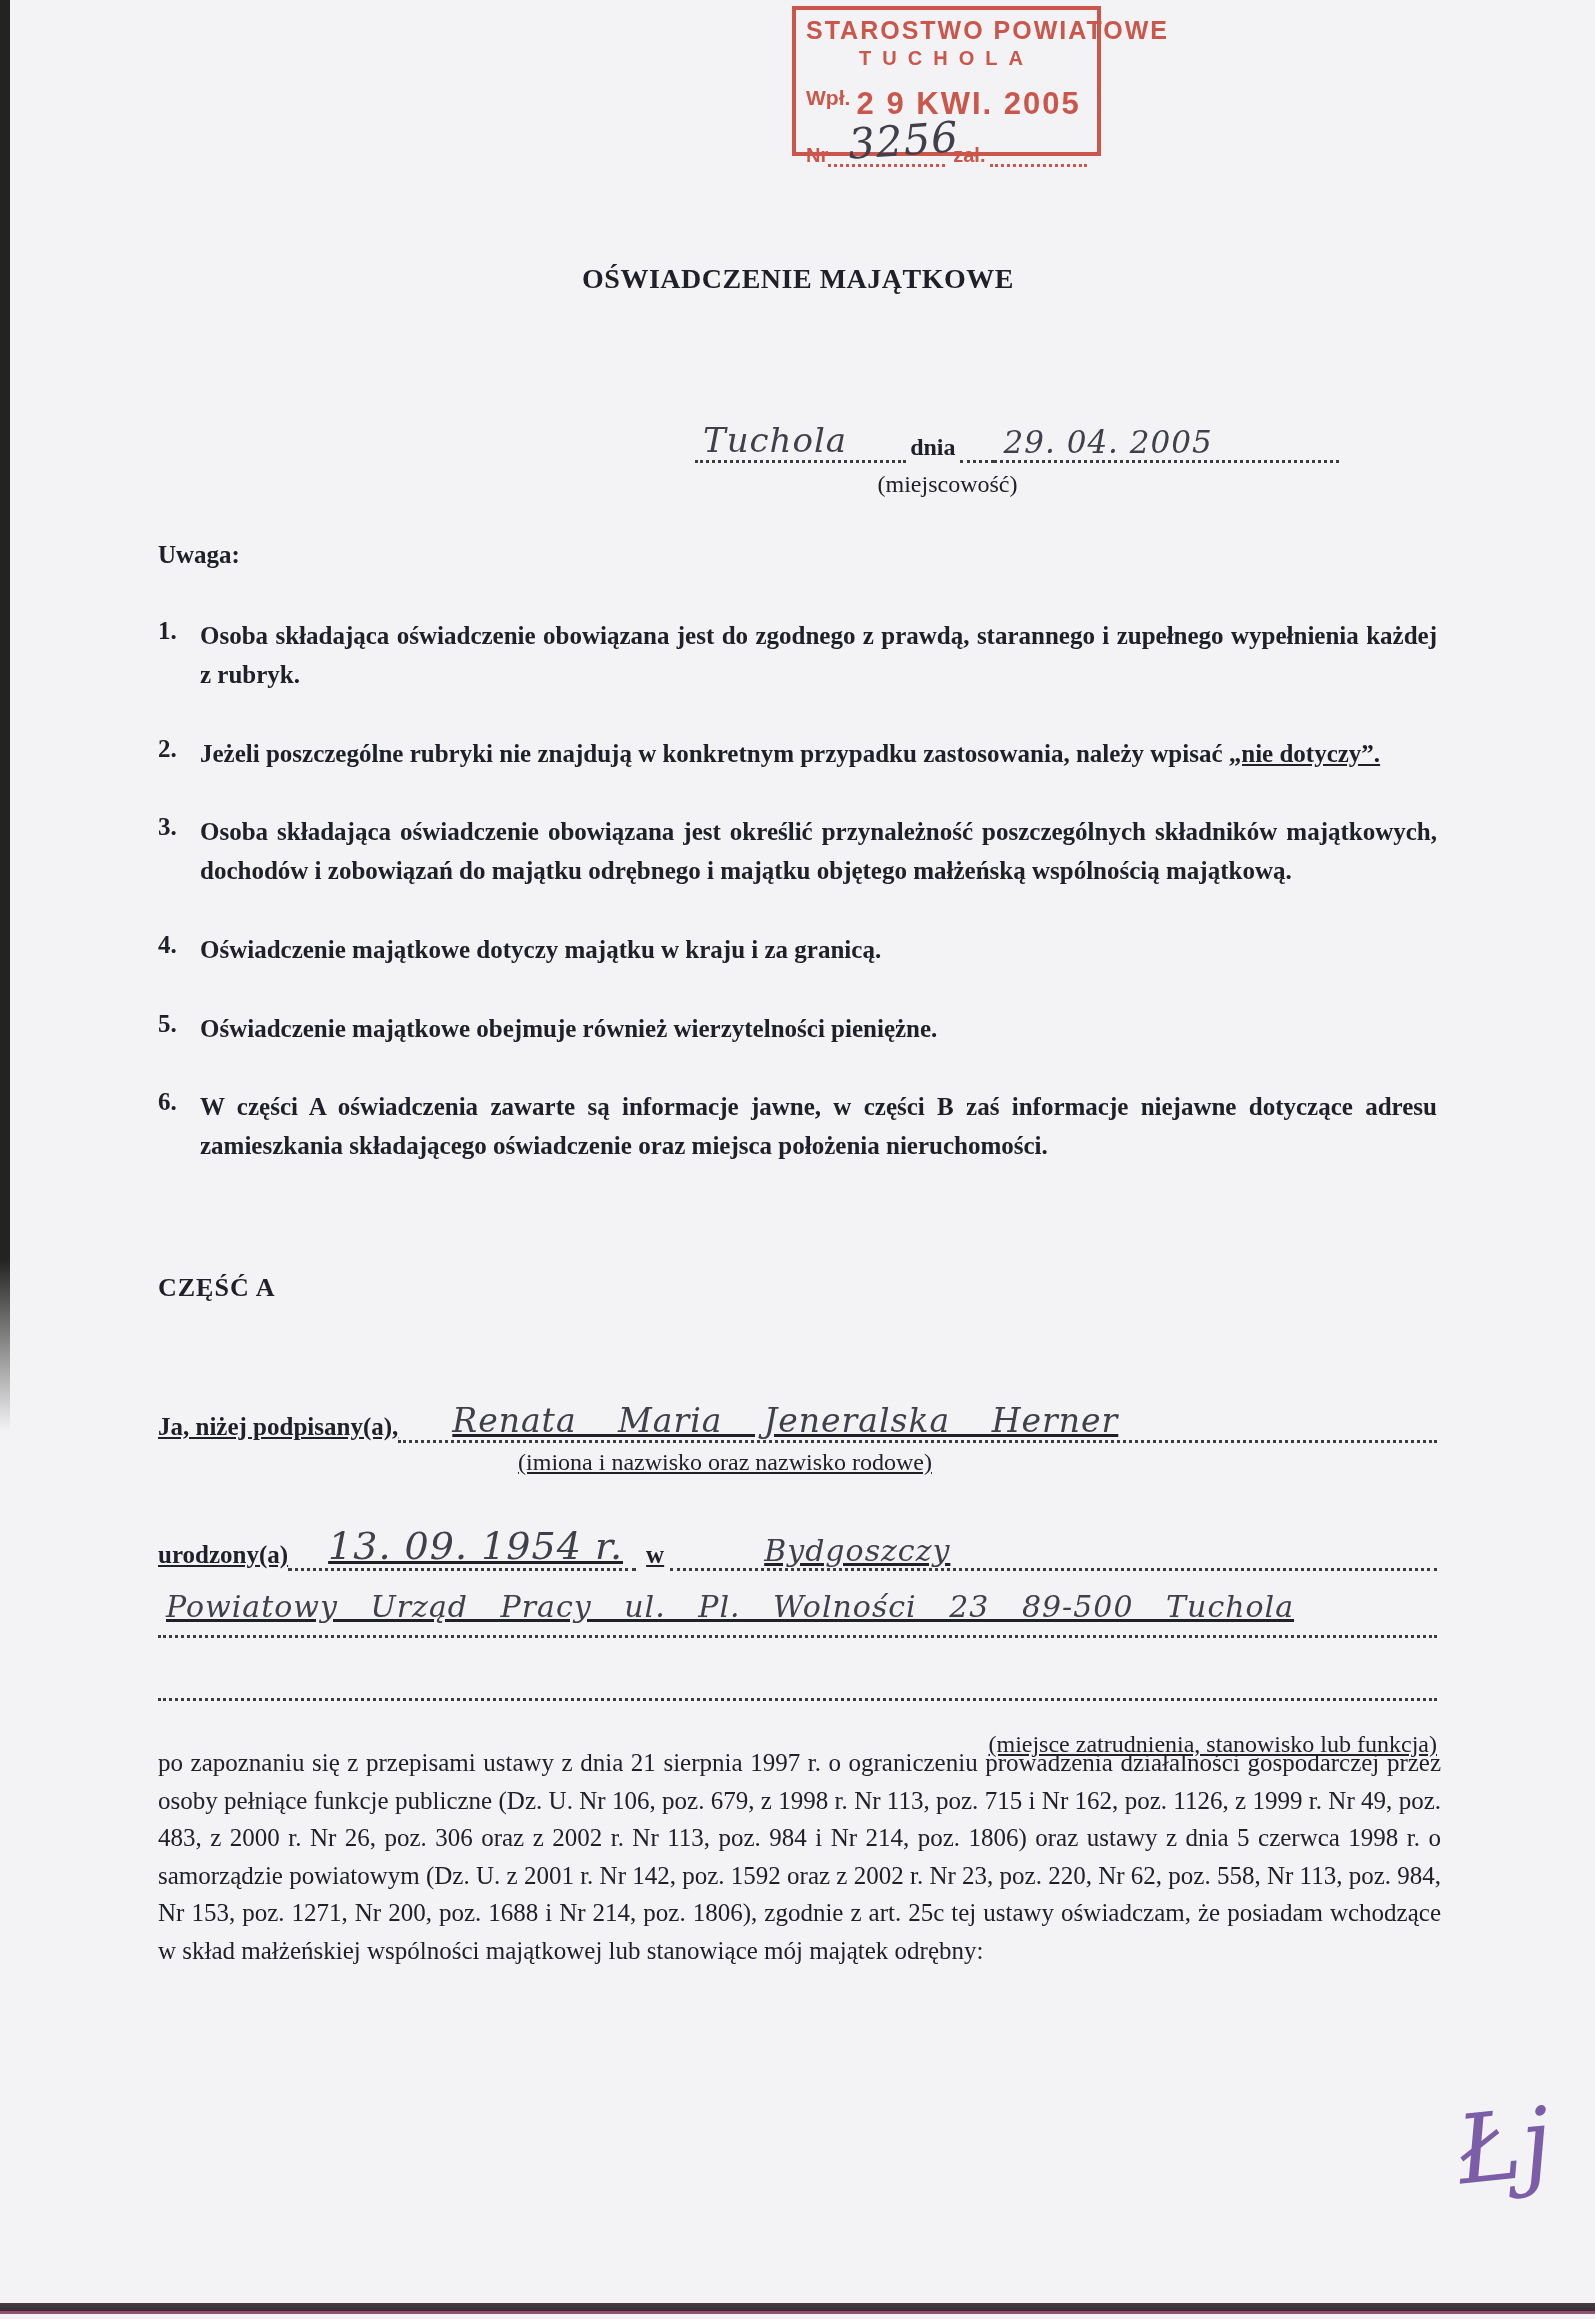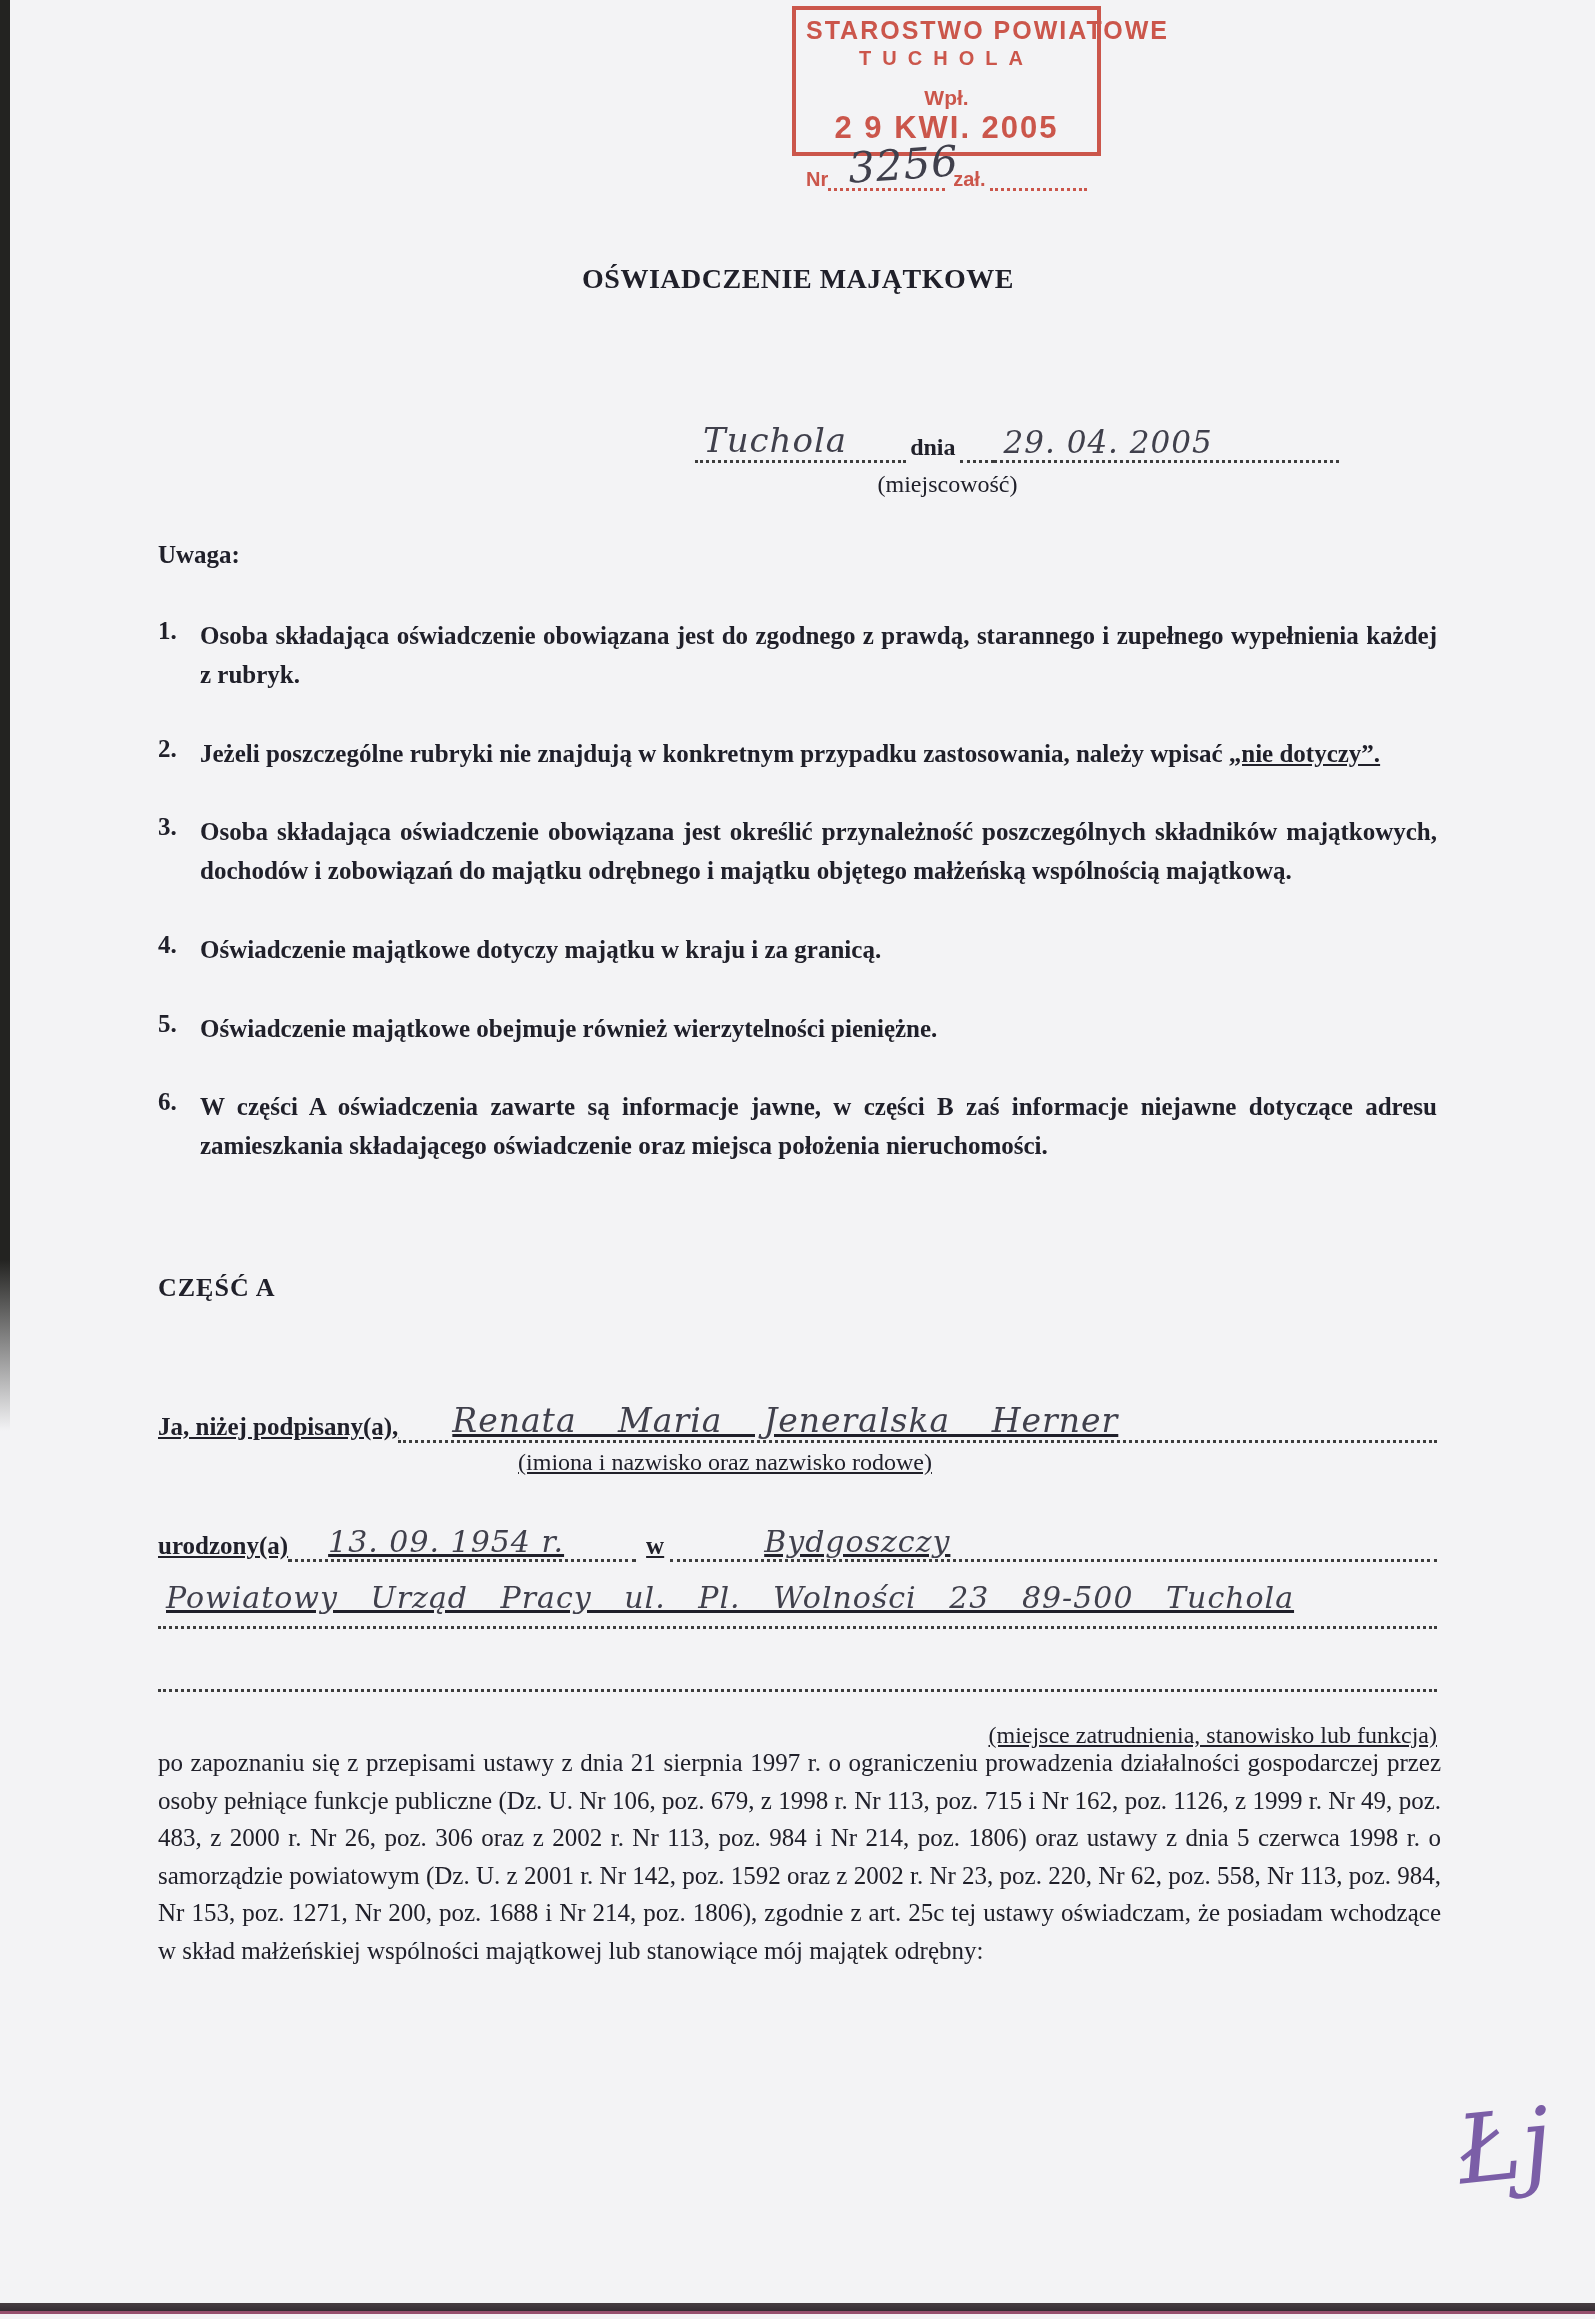--- a/index.html
+++ b/index.html
@@ -24,21 +24,21 @@
   }
   
   .stamp{
     position:absolute;left:792px;top:6px;width:309px;height:150px;
     border:4px solid #cb564b;color:#cb564b;
     font-family:"Liberation Sans", sans-serif;
     box-sizing:border-box;padding:6px 10px 4px 10px;
   }
   .stamp-line1{font-size:25px;font-weight:700;letter-spacing:2px;text-align:center;white-space:nowrap;}
   .stamp-line2{font-size:20px;font-weight:700;letter-spacing:11px;text-align:center;margin-top:2px;}
-  .stamp-daterow{display:flex;align-items:center;margin-top:16px;flex-direction:column;}
+  .stamp-daterow{display:flex;align-items:flex-start;margin-top:16px;}
   .stamp-wpl{font-size:21px;font-weight:700;}
   .stamp-date{flex:1;text-align:center;font-size:31px;font-weight:700;letter-spacing:2px;white-space:nowrap;}
   .stamp-nrrow{display:flex;align-items:flex-end;margin-top:22px;font-size:20px;font-weight:700;position:relative;}
   .stamp-dots{border-bottom:3px dotted #cb564b;height:18px;}
   .stamp-dots.d1{flex:1.2;}
   .stamp-dots.d2{flex:1;}
   .stamp-zal{margin:0 4px 0 8px;}
   .stamp-nr-hw{
     position:absolute;left:42px;top:-28px;
     font-family:"DejaVu Serif", serif;font-style:italic;
@@ -76,21 +76,21 @@
   
   .part-a{position:absolute;left:158px;top:1273px;font-size:26px;font-weight:700;letter-spacing:1px;}
   .decl{position:absolute;left:158px;top:1401px;width:1279px;text-decoration:underline;}
   .fill-line{display:flex;align-items:flex-end;}
   .fill-label{font-size:25px;font-weight:700;white-space:nowrap;padding-bottom:2px;}
   .fill-dots{border-bottom:3px dotted #3d3d3d;}
   .grow{flex:1;}
   .name-fill{font-size:33px;padding-left:54px;word-spacing:30px;}
   .name-caption{margin-left:297px;width:540px;text-align:center;font-size:24px;margin-top:6px;}
   .born-line{margin-top:48px;}
-  .birth-date-fill{width:348px;font-size:30px;padding-left:40px;text-align:left;box-sizing:border-box;}
+  .birth-date-fill{width:348px;font-size:38px;padding-left:40px;text-align:left;box-sizing:border-box;}
   .w-label{margin-left:10px;margin-right:6px;}
   .birth-place-fill{font-size:30px;padding-left:94px;}
   .employer-line{margin-top:18px;}
   .employer-fill{font-size:30px;padding-left:8px;word-spacing:22px;height:46px;}
   .position-line{margin-top:22px;}
   .position-fill{font-size:32px;padding-left:282px;word-spacing:14px;height:48px;}
   .empty-line{margin-top:26px;}
   .empty-fill{height:34px;}
   .employment-caption{text-align:right;font-size:24px;margin-top:30px;}
   

